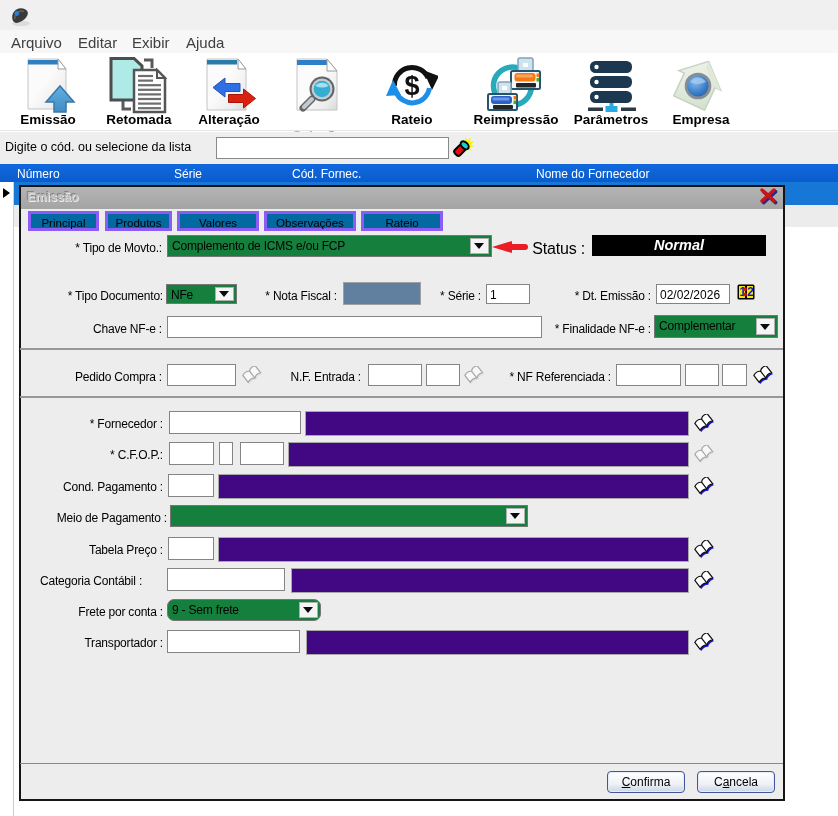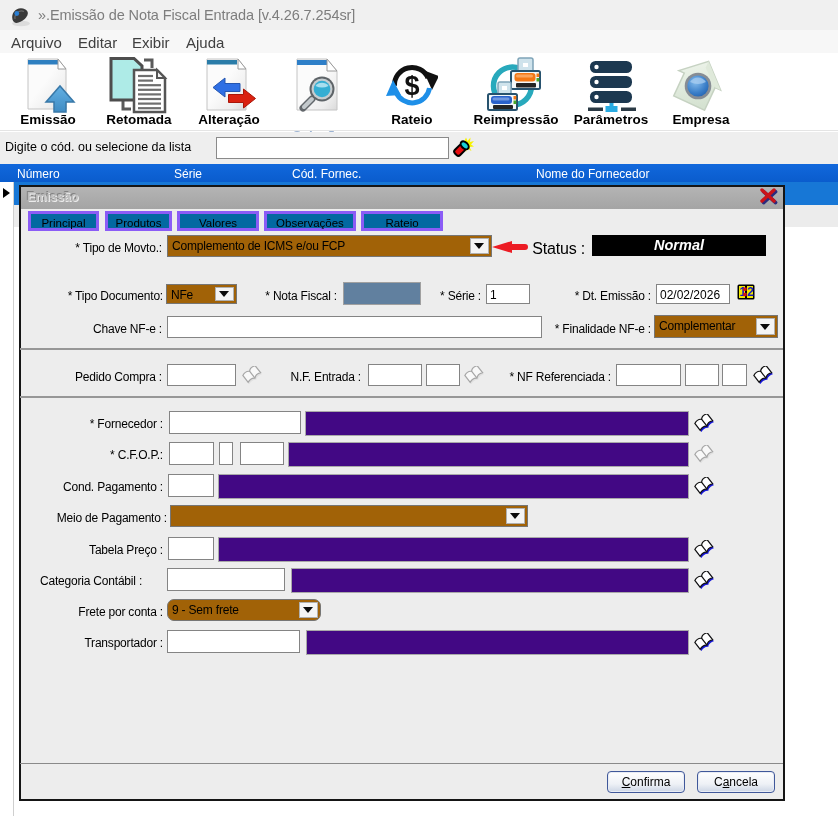--- a/index.html
+++ b/index.html
@@ -24,34 +24,33 @@
 #rowgray { left:0; top:205px; width:838px; height:22px; background:#ececec; }
 #leftcol { left:0; top:182px; width:14px; height:634px; background:#fff; border-right:1px solid #cfcfcf; }
 #tri { left:3px; top:188px; width:0; height:0; border-left:7px solid #000; border-top:5px solid transparent; border-bottom:5px solid transparent; }
 
 #dialog { left:19px; top:185px; width:766px; height:616px; background:#ededed; border:2px solid #151515; }
 #dtitle { left:21px; top:187px; width:762px; height:22px; background:linear-gradient(#b4b4b4,#a4a4a4); }
 #dtitletext { left:27px; top:190px; font-size:12.5px; font-weight:bold; color:#bdbdbd; text-shadow:1px 1px 0 #ebebeb, -1px -1px 0 #828282; }
 .tab { position:absolute; top:211px; height:20px; background:#0369a1; border:3px solid #8b5cf6; font-size:11.5px; color:#000; text-align:center; line-height:18px; }
 .lbl { position:absolute; font-size:12px; color:#000; text-align:right; white-space:nowrap; letter-spacing:-0.2px; }
 .inp { position:absolute; background:#fff; border:1px solid #848484; font-size:12px; color:#000; padding:3px 0 0 3px; }
-.combo { position:absolute; background:#a16207; border:1px solid #767676; font-size:12px; color:#000; padding:3px 0 0 4px; letter-spacing:-0.2px; }
+.combo { position:absolute; background:#15803d; border:1px solid #767676; font-size:12px; color:#000; padding:3px 0 0 4px; letter-spacing:-0.2px; }
 .cbtn { position:absolute; right:2px; top:2px; bottom:2px; width:19px; background:#f4f4f4; border:1px solid #b0b0b0; }
 .cbtn:after { content:""; position:absolute; left:50%; margin-left:-5.5px; top:50%; margin-top:-3px; border-left:5.5px solid transparent; border-right:5.5px solid transparent; border-top:6px solid #0a0a0a; }
 .purple { position:absolute; background:#420884; height:25px; border:1px solid #a9a9a9; }
 .hline { position:absolute; left:20px; width:763px; height:2px; background:#979797; }
 .btn { position:absolute; width:78px; height:22px; background:linear-gradient(#ffffff,#eef1f6 60%,#ccd5e5); border:1px solid #40589a; border-radius:4px; box-shadow:0 0 0 1px #e8ecf4 inset; font-size:12px; color:#000; text-align:center; line-height:20px; }
 #statusbox { left:592px; top:235px; width:174px; height:21px; background:#000; color:#fff; font-size:14.5px; font-weight:bold; text-align:center; line-height:21px;font-style:italic; }
 #slatebox { left:343px; top:282px; width:78px; height:23px; background:#61809f; border:1px solid #a0a0a0; }
 </style>
 </head>
 <body>
 <div id="page">
   <div class="abs" id="titlebar"></div>
-  <div class="abs" id="titletext">».Emissão de Nota Fiscal Entrada [v.4.26.7.254sr]</div>
   <div class="abs" id="menubar"></div>
   <div class="abs menu" style="left:11px;">Arquivo</div>
   <div class="abs menu" style="left:78px;">Editar</div>
   <div class="abs menu" style="left:132px;">Exibir</div>
   <div class="abs menu" style="left:186px;">Ajuda</div>
   <div class="abs" id="toolbar"></div>
 
   <svg class="abs" style="left:9px;top:4px;" width="23" height="23" viewBox="0 0 23 23">
     <ellipse cx="12" cy="19.5" rx="9" ry="2.8" fill="#dcdcdc"></ellipse>
     <path d="M3.5 15.5 C1.5 8 9 1.5 16.5 5.5 C21.5 8.5 18 14.5 11.5 17.8 C7.5 19.8 4.5 19 3.5 15.5 Z" fill="#3a3a3a"></path>

